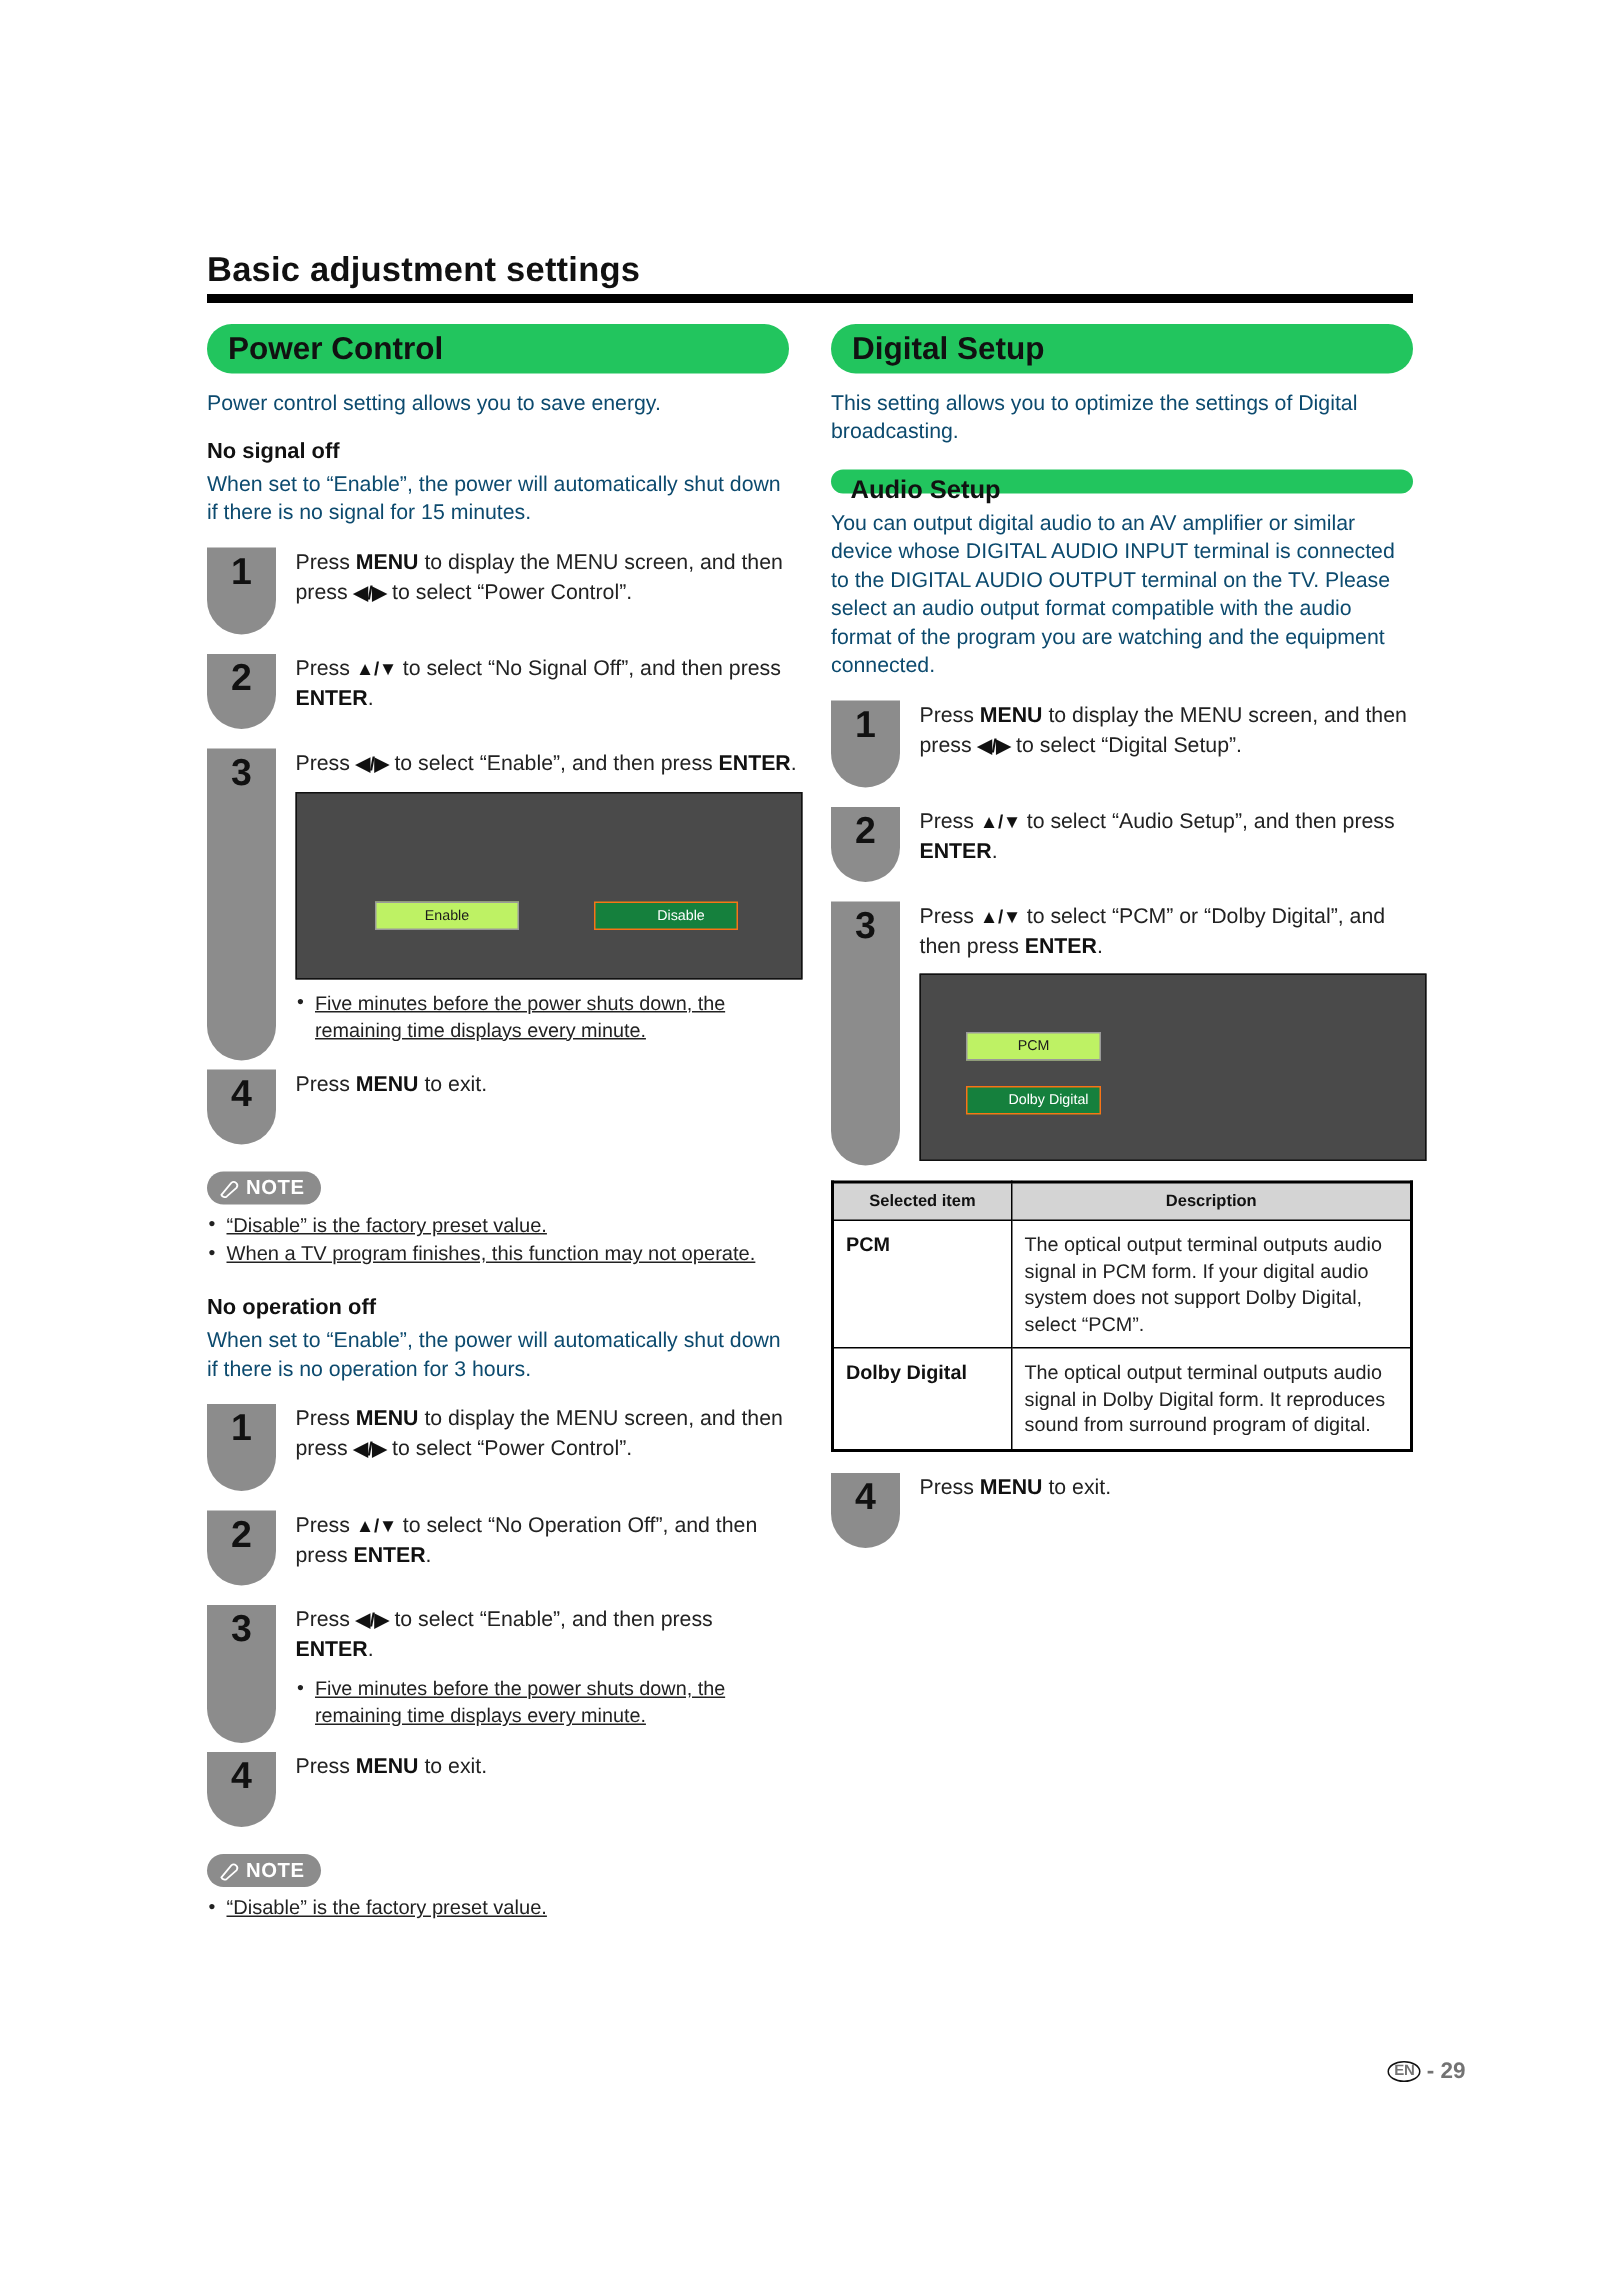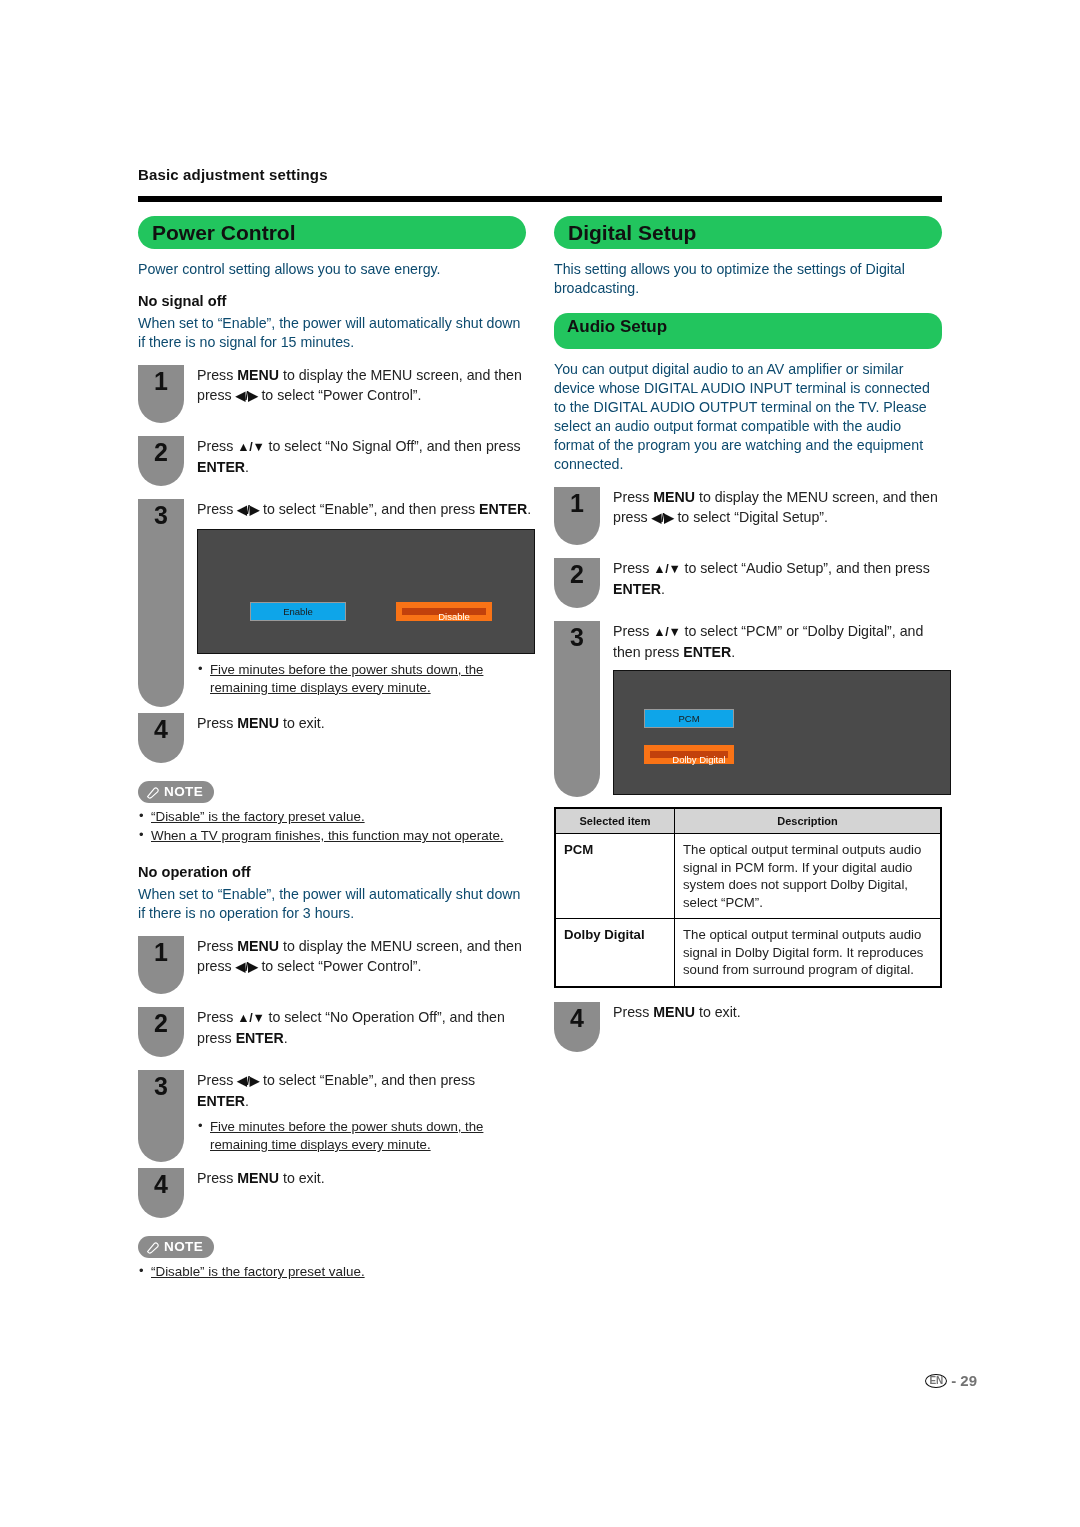--- a/index.html
+++ b/index.html
@@ -20,21 +20,21 @@
     left: 0; top: 0;
     width: 1080px;
     height: 1527px;
   }
 
   
   .crumb {
     position: absolute;
     left: 138px;
     top: 166px;
-    font-size: 15px;
+    font-size: 23px;
     font-weight: bold;
     letter-spacing: 0.15px;
     color: #111;
   }
   .rule {
     position: absolute;
     left: 138px;
     top: 196px;
     width: 804px;
     height: 6px;
@@ -51,21 +51,21 @@
     border-radius: 17px;
     height: 33px;
     line-height: 33px;
     padding-left: 14px;
     font-size: 21px;
     font-weight: bold;
     color: #111;
     box-sizing: border-box;
   }
   .pill.sub {
-    height: 36px;
+    height: 16px;
     line-height: 28px;
     border-radius: 14px;
     font-size: 17px;
     padding-left: 13px;
   }
 
   .para {
     font-size: 14.2px;
     line-height: 19px;
     margin-top: 11px;
@@ -124,27 +124,27 @@
   .tv.right { width: 338px; height: 125px; }
   .osd-btn {
     position: absolute;
     box-sizing: border-box;
     font-size: 9.5px;
     text-align: center;
     line-height: 17px;
     height: 19px;
   }
   .osd-btn.sel {
-    background: #0ea5e9;
+    background: #bef264;
     border: 1px solid #9a9a9a;
     color: #1b1b1b;
   }
   .osd-btn.unsel {
-    background: #c2410c;
-    border: 6px solid #f97316;
+    background: #15803d;
+    border: 1px solid #f97316;
     color: #ffffff;
     padding-left: 20px;
   }
 
   .bullets {
     font-size: 13.2px;
     line-height: 18px;
     margin-top: 7px;
     color: #222;
   }

